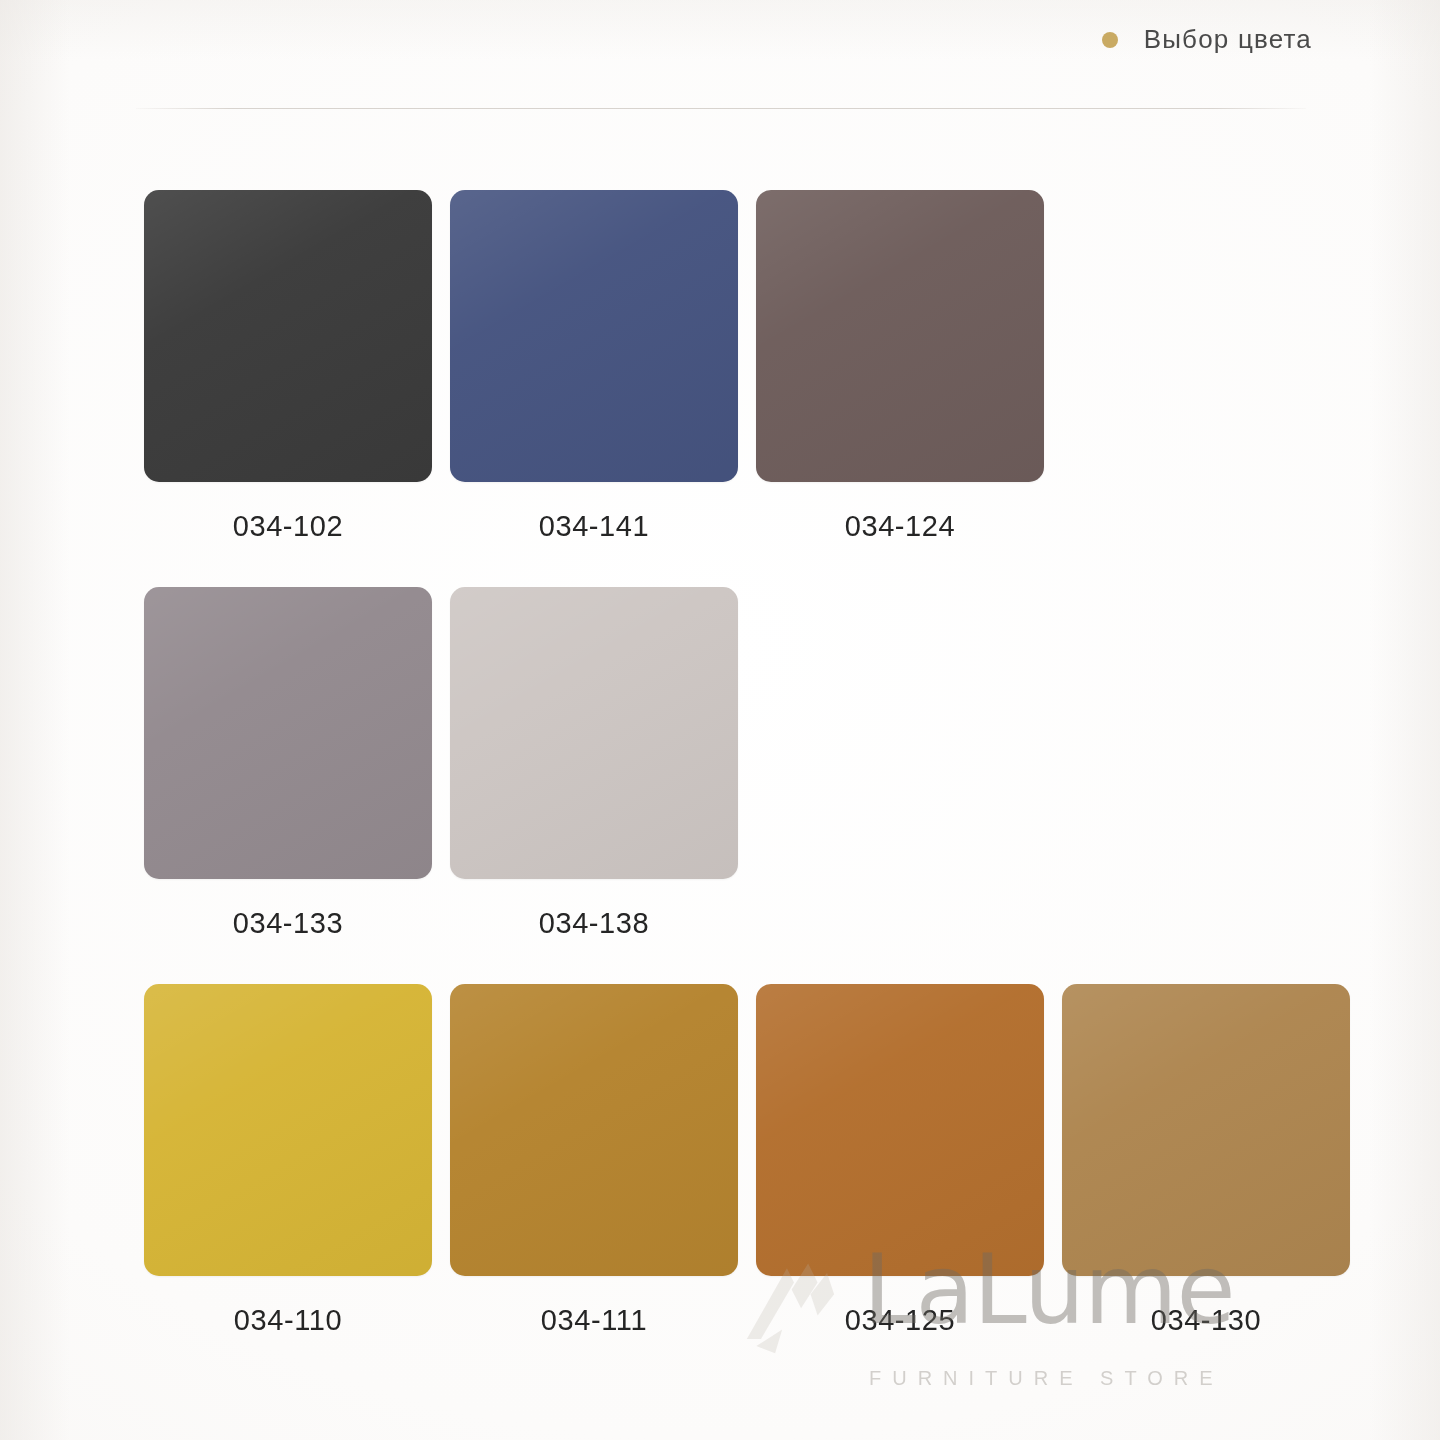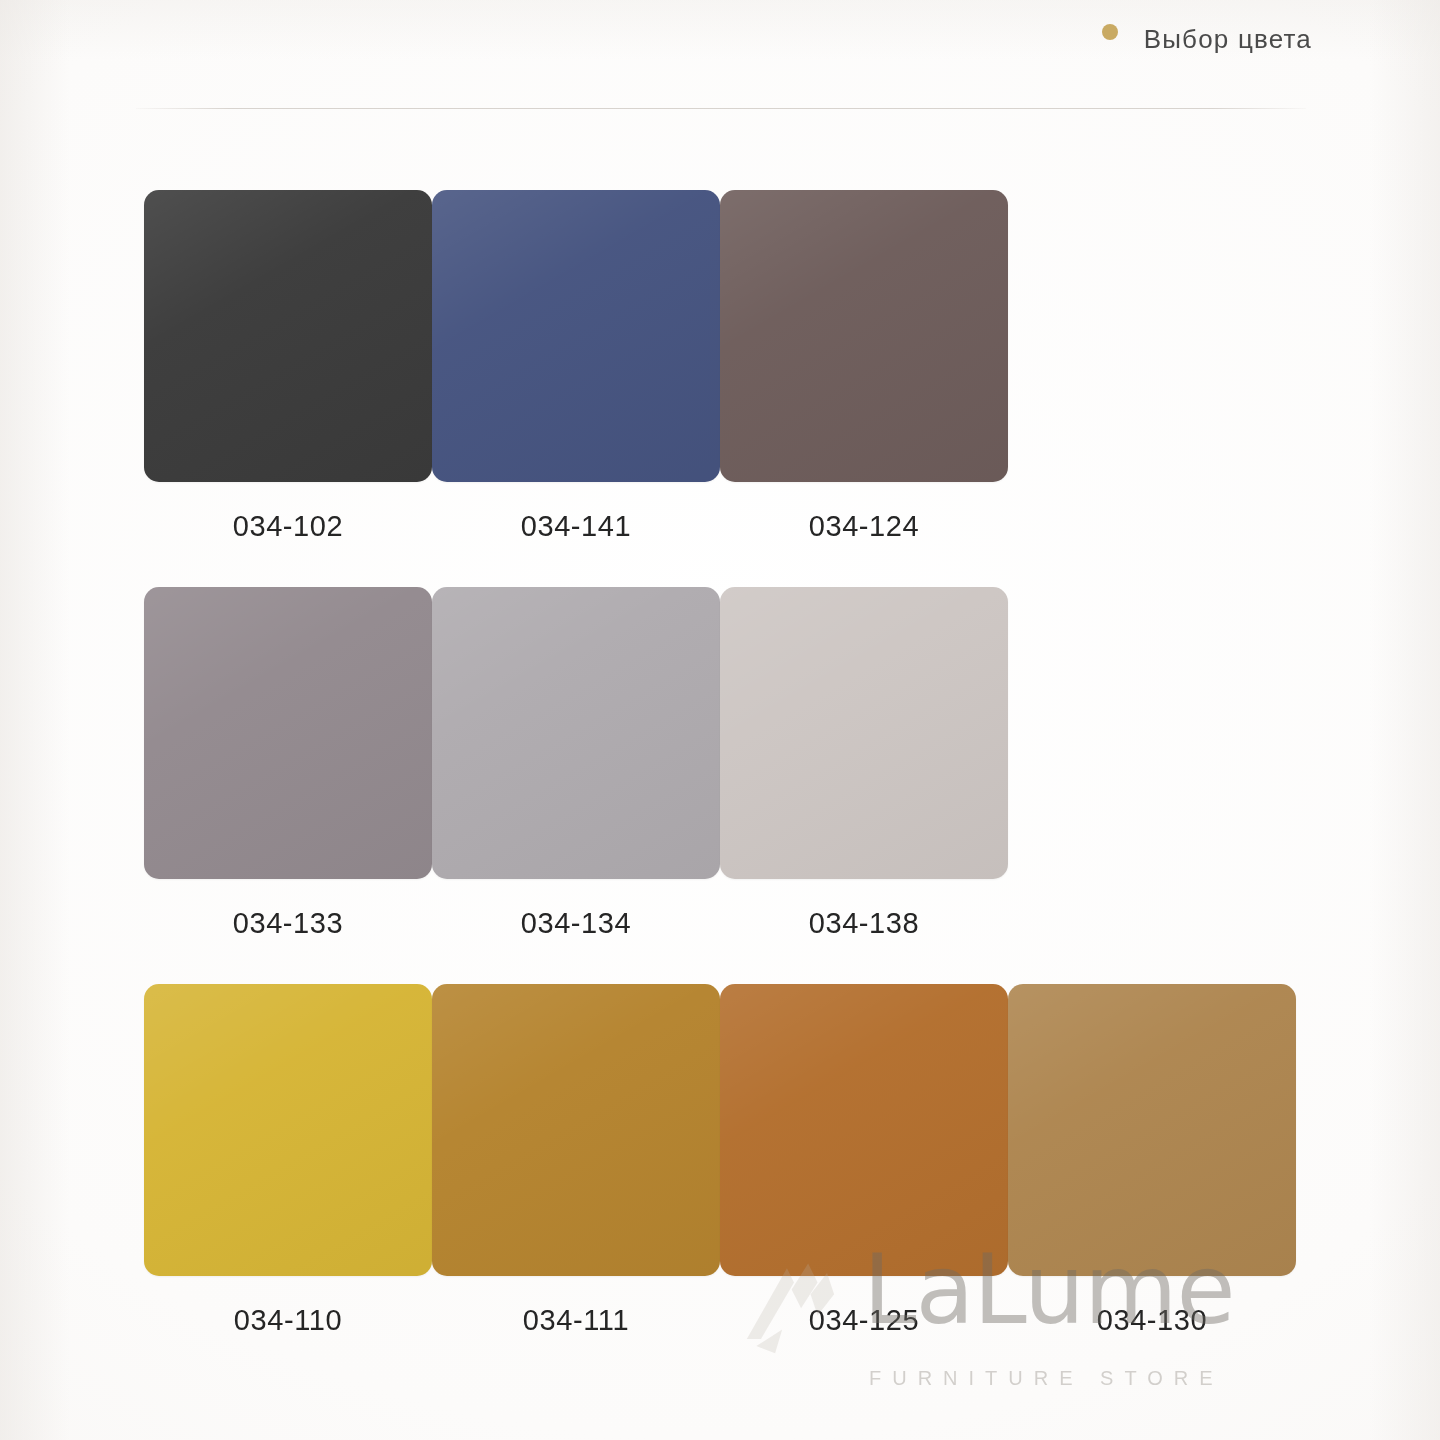--- a/index.html
+++ b/index.html
@@ -34,20 +34,21 @@
       linear-gradient(to left,  rgba(233,229,225,0.45) 0px, rgba(255,255,255,0) 70px),
       linear-gradient(to bottom, rgba(236,233,229,0.35) 0px, rgba(255,255,255,0) 60px);
   }
 
   
   .header {
     position: absolute;
     top: 24px;
     right: 128px;
     display: flex;
+    align-items: center;
     gap: 26px;
     z-index: 4;
   }
   .header-dot {
     width: 16px;
     height: 16px;
     border-radius: 50%;
     background: #c9aa63;
     flex: none;
   }
@@ -82,20 +83,21 @@
   }
   .row {
     display: flex;
     flex-direction: column;
     margin-bottom: 44px;
   }
   .row:last-child { margin-bottom: 0; }
 
   .swatch-line {
     display: flex;
+    gap: 18px;
     padding-left: 28px;
   }
   .cell {
     width: 288px;
     display: flex;
     flex-direction: column;
     align-items: center;
   }
   .swatch {
     width: 288px;
@@ -192,24 +194,20 @@
           <div class="label">034-124</div>
         </div>
       </div>
     </div>
 
     <div class="row">
       <div class="swatch-line">
         <div class="cell">
           <div class="swatch" style="background-color: rgb(147, 138, 143);"></div>
           <div class="label">034-133</div>
-        </div>
-        <div class="cell">
-          <div class="swatch" style="background-color: rgb(175, 171, 175);"></div>
-          <div class="label">034-134</div>
         </div>
         <div class="cell">
           <div class="swatch" style="background-color: rgb(205, 198, 195);"></div>
           <div class="label">034-138</div>
         </div>
       </div>
     </div>
 
     <div class="row">
       <div class="swatch-line">

